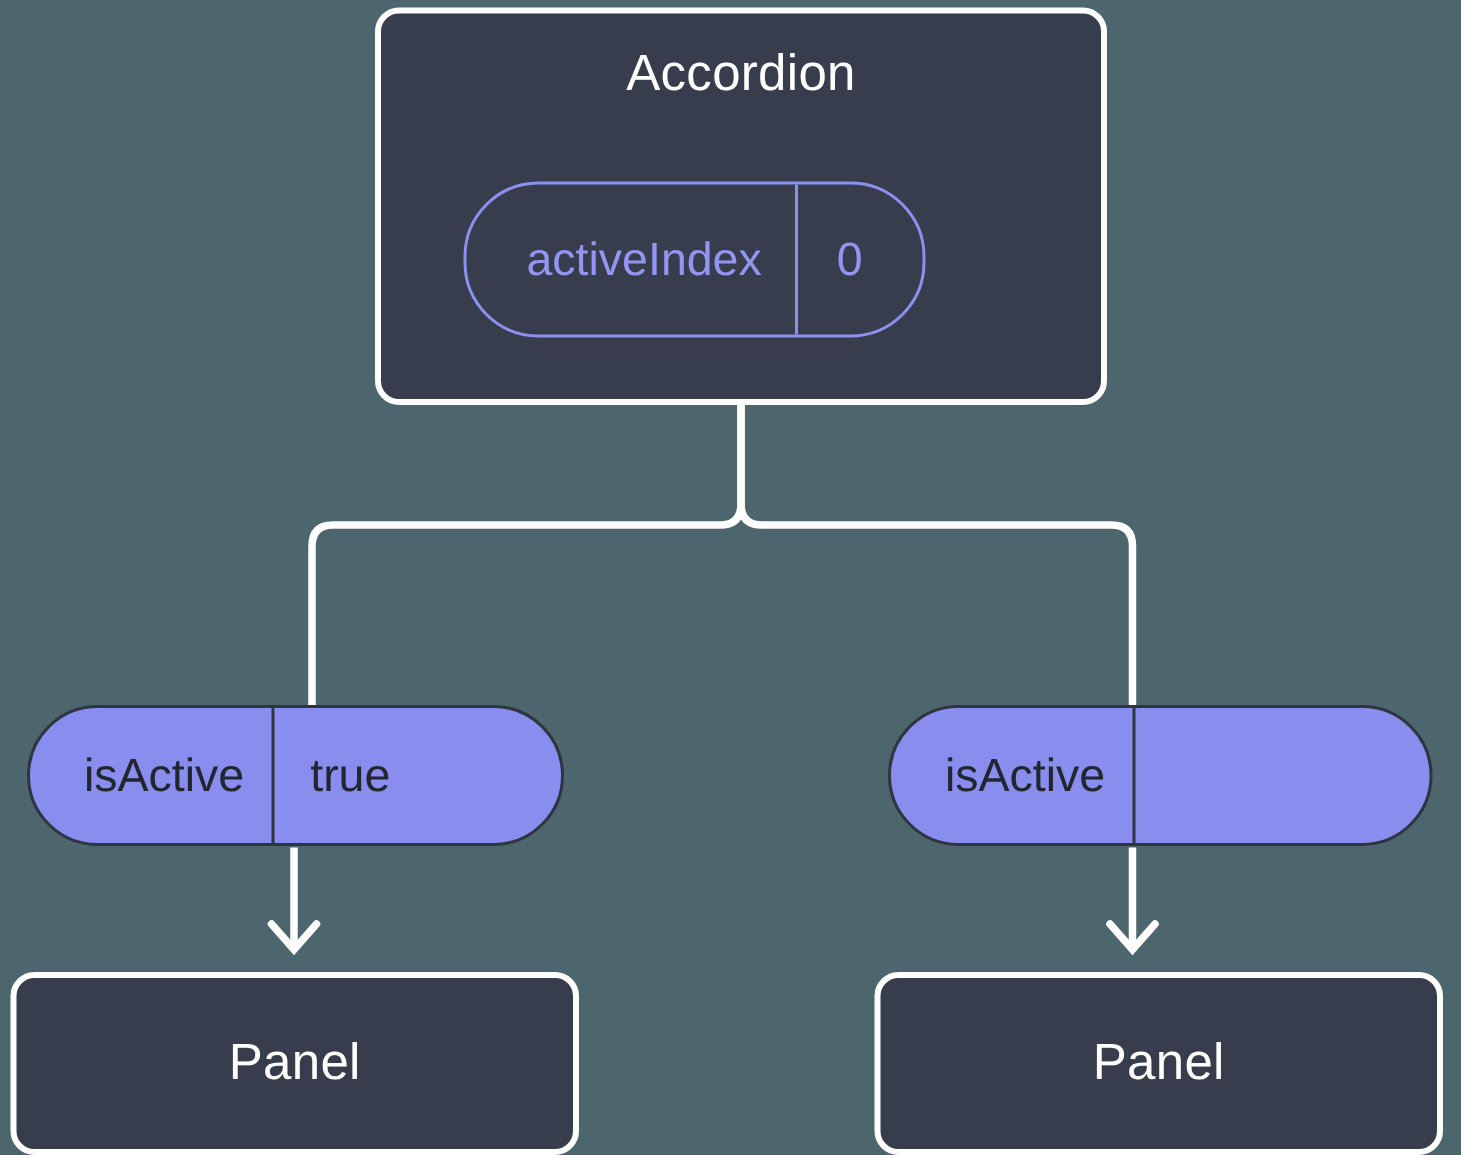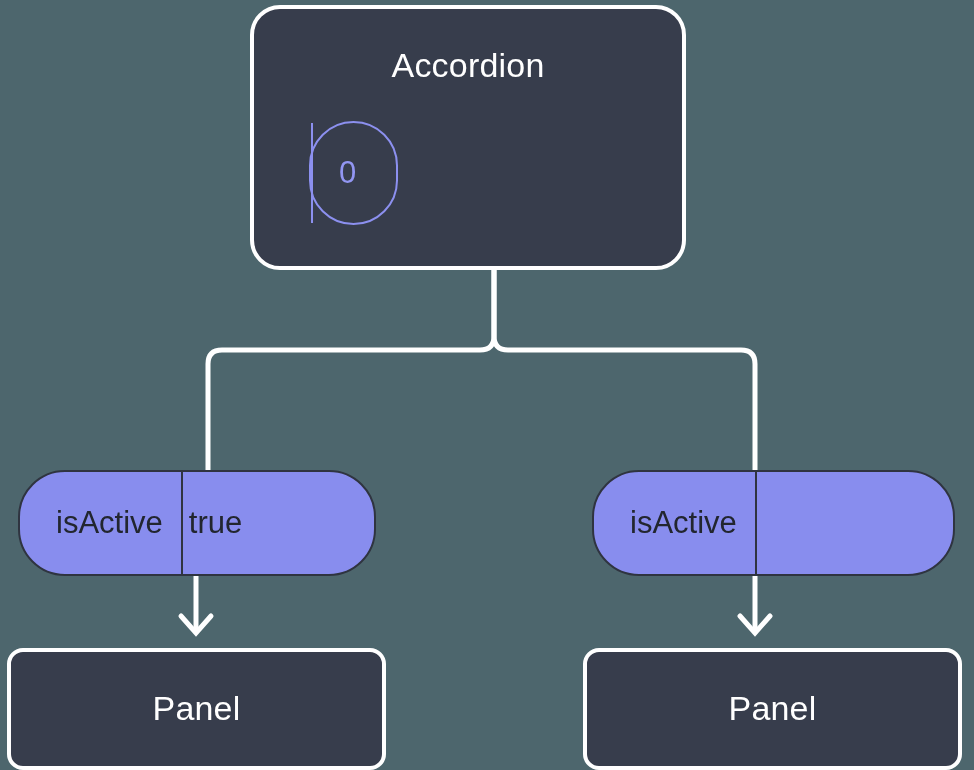--- a/index.html
+++ b/index.html
@@ -36,24 +36,23 @@
     background: #373d4c;
     border: 4px solid #ffffff;
     border-radius: 16px;
     display: flex;
     flex-direction: column;
     align-items: center;
   }
   #accordion-node {
     left: 250px;
     top: 5px;
-    width: 436px;
+    width: 488px;
     height: 265px;
-    padding-top: 38px;
-    border-radius: 30px;
+    padding-top: 22px;
   }
   .node-title {
     color: #ffffff;
     font-size: 34px;
     letter-spacing: 0.2px;
     line-height: 1.1;
     white-space: nowrap;
   }
 
   
@@ -85,21 +84,21 @@
     display: flex;
     align-items: center;
     padding: 0 40px 0 26px;
     white-space: nowrap;
   }
 
   
   .pill {
     position: absolute;
     box-sizing: border-box;
-    height: 106px;
+    height: 94px;
     display: flex;
     align-items: stretch;
     background: #888dee;
     border: 2px solid #2f3440;
     border-radius: 47px;
     color: #22262f;
     font-size: 31px;
     overflow: hidden;
   }
   .pill .pill-key {
@@ -109,21 +108,21 @@
     white-space: nowrap;
   }
   .pill .pill-divider {
     width: 2px;
     background: #2f3440;
     flex: 0 0 auto;
   }
   .pill .pill-val {
     display: flex;
     align-items: center;
-    padding: 0 36px 0 6px;
+    padding: 0 36px 0 24px;
     white-space: nowrap;
   }
   #pill-left  { left: 18px;  top: 470px; width: 358px; }
   #pill-right { left: 592px; top: 470px; width: 363px; }
 
   
   #panel-left {
     left: 7px;
     top: 648px;
     width: 379px;
@@ -166,20 +165,21 @@
     <polyline points="181,616 196,633 211,616" fill="none" stroke="#ffffff" stroke-width="5" stroke-linecap="round" stroke-linejoin="miter"></polyline>
 
     <line x1="755" y1="565" x2="755" y2="630" stroke="#ffffff" stroke-width="5" stroke-linecap="butt"></line>
     <polyline points="740,616 755,633 770,616" fill="none" stroke="#ffffff" stroke-width="5" stroke-linecap="round" stroke-linejoin="miter"></polyline>
   </svg>
 
   <div class="node-box" id="accordion-node">
     <div class="node-title">Accordion</div>
 
     <div id="accordion-prop">
+      <span class="prop-key">activeIndex</span>
       <span class="prop-divider"></span>
       <span class="prop-val">0</span>
     </div>
   </div>
 
   <div class="pill" id="pill-left">
     <span class="pill-key">isActive</span>
     <span class="pill-divider"></span>
     <span class="pill-val">true</span>
   </div>

